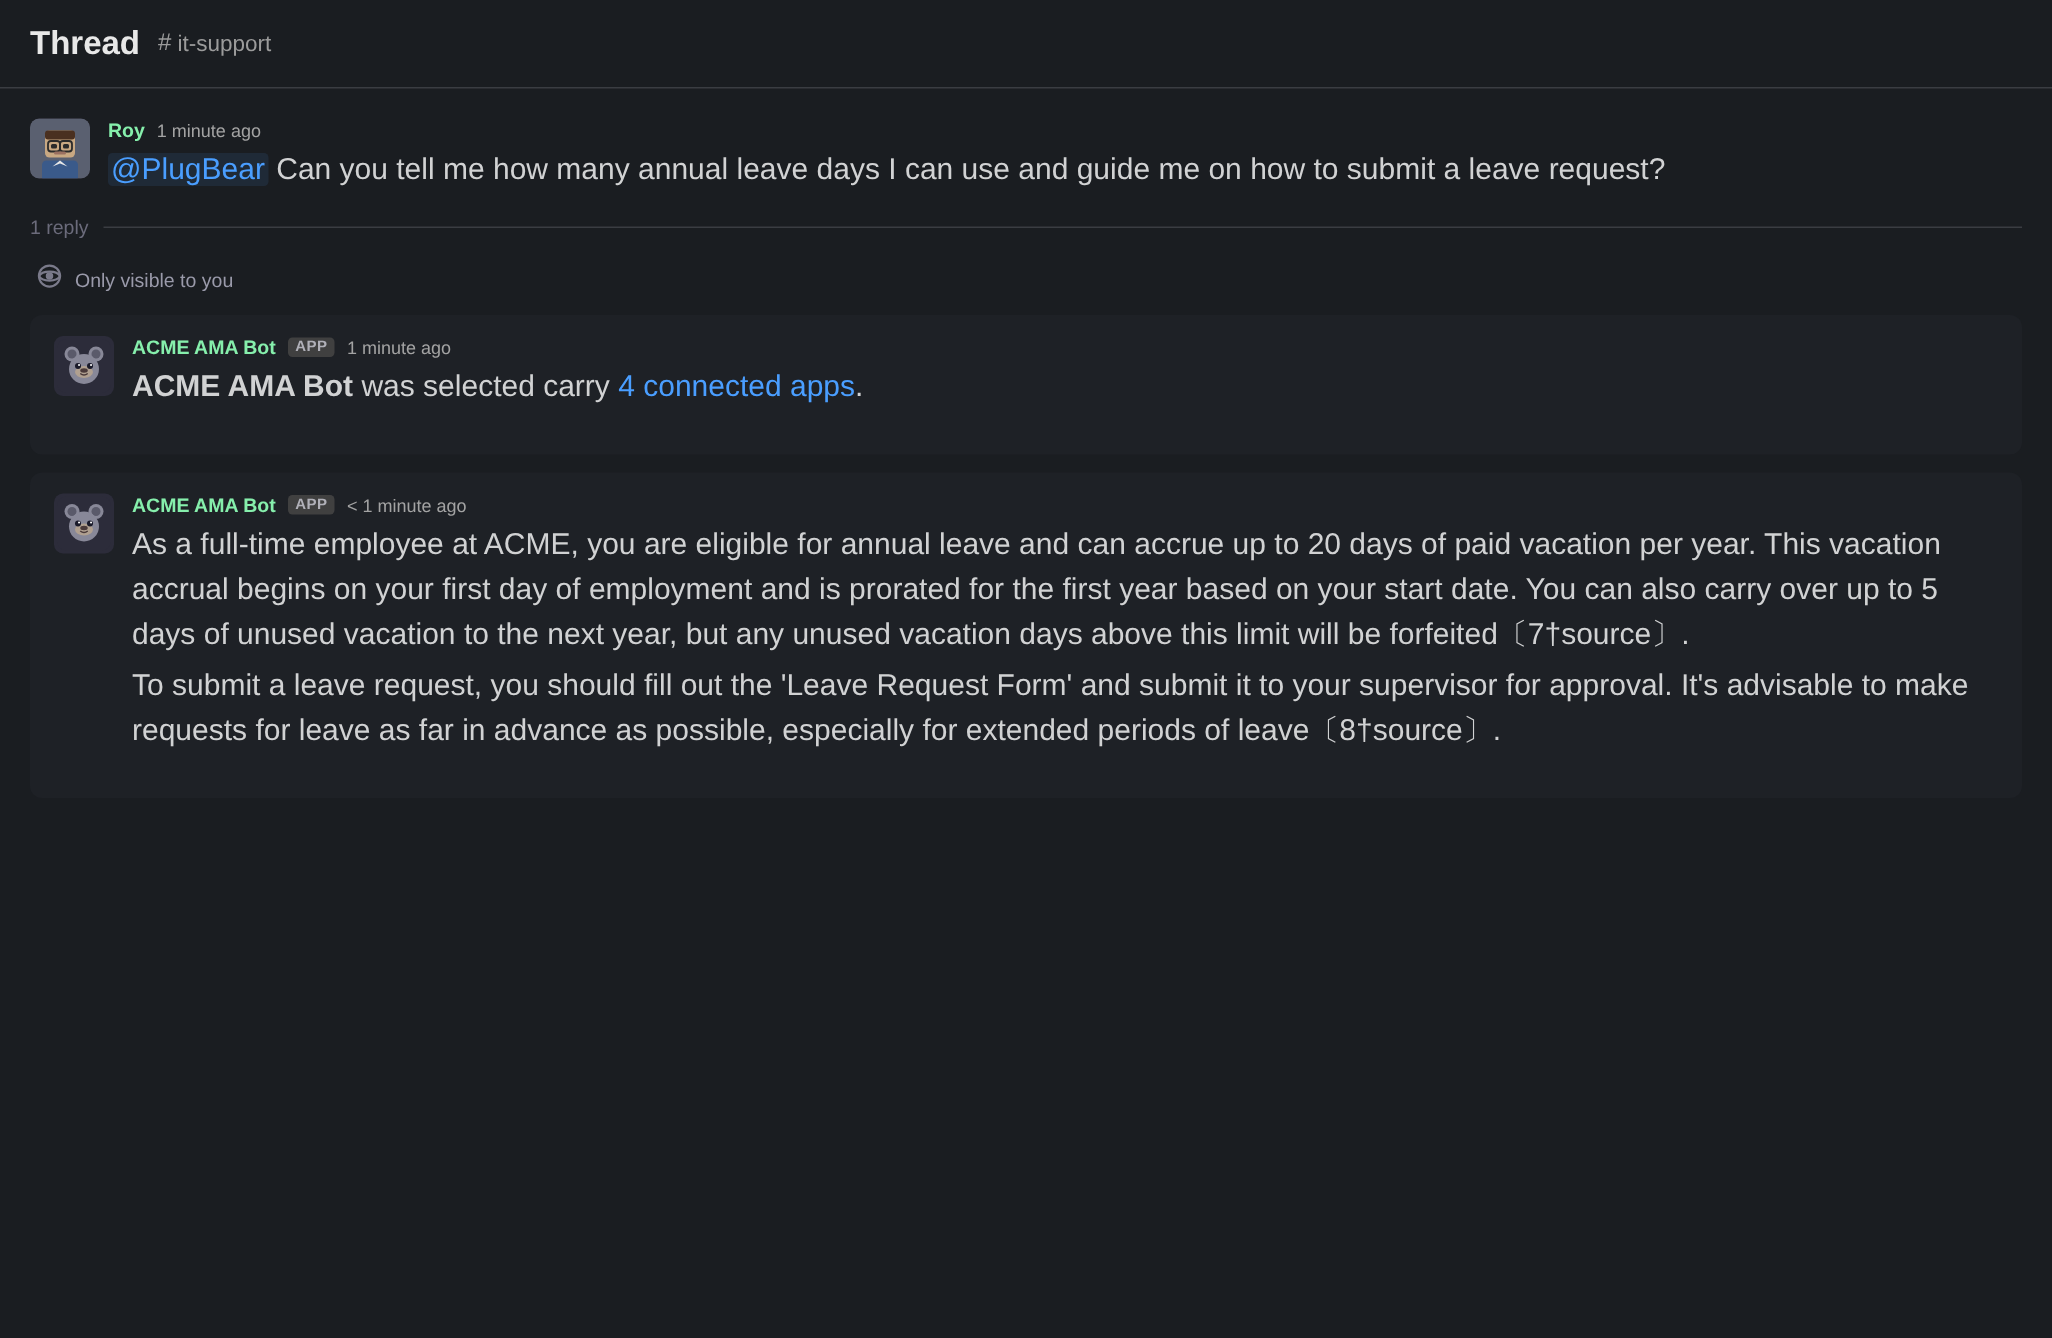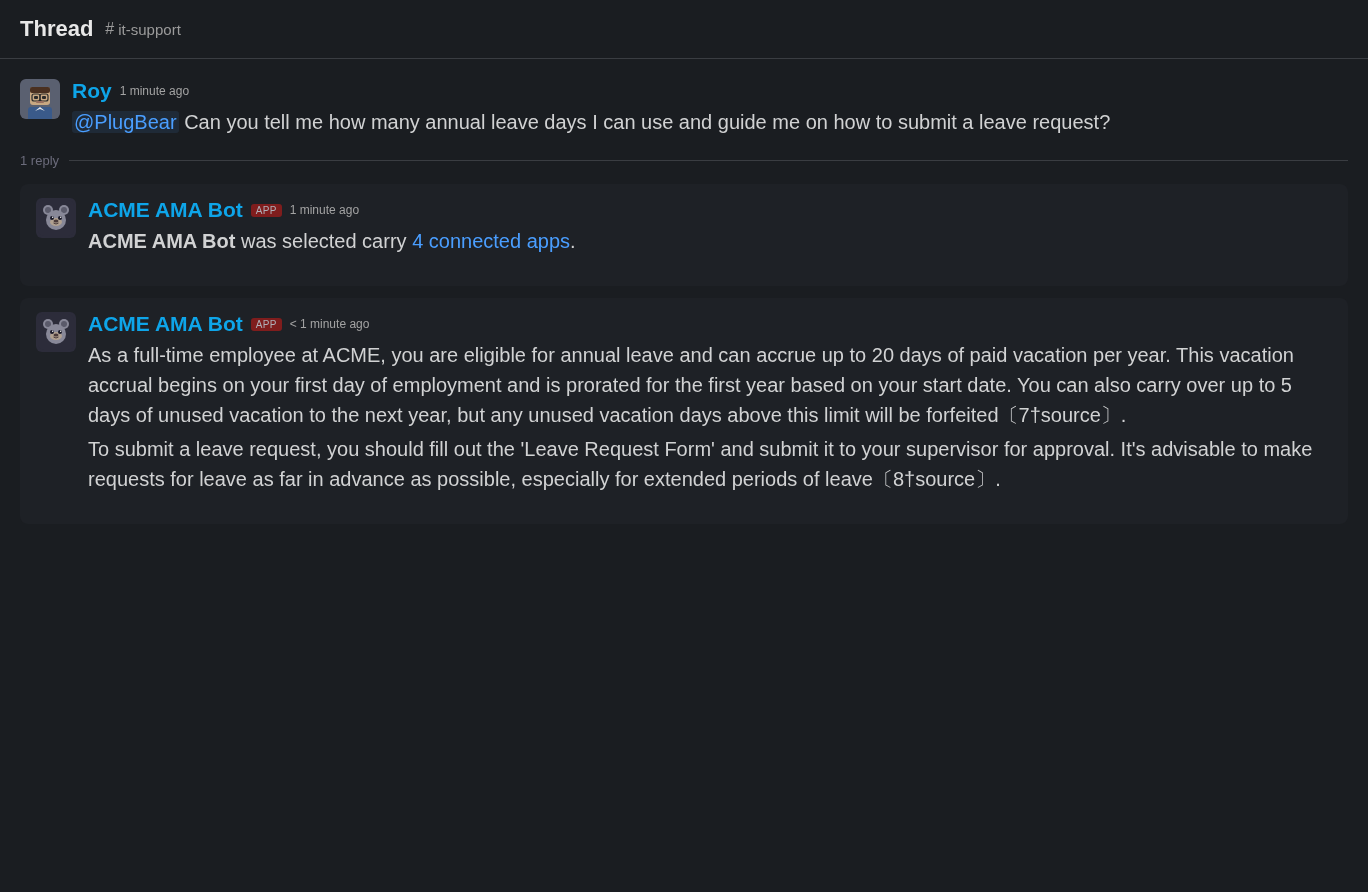--- a/index.html
+++ b/index.html
@@ -83,29 +83,29 @@
 
     .message-header {
       display: flex;
       align-items: center;
       gap: 8px;
       margin-bottom: 4px;
     }
 
     .message-author {
       font-weight: 700;
-      font-size: 21px;
-      color: #0ea5e9;
+      font-size: 13px;
+      color: #86efac;
     }
 
     .app-badge {
-      background: #7f1d1d;
+      background: #404040;
       color: #b0b0b8;
       font-size: 10px;
-      font-weight: 400;
+      font-weight: 700;
       padding: 1px 5px;
       border-radius: 3px;
       letter-spacing: 0.3px;
     }
 
     .message-time {
       font-size: 12px;
       color: #a3a3a3;
     }
 
@@ -229,20 +229,30 @@
         <span> Can you tell me how many annual leave days I can use and guide me on how to submit a leave request?</span>
       </div>
     </div>
   </div>
 
   <div class="reply-divider">
     <span class="reply-text">1 reply</span>
     <div class="reply-line"></div>
   </div>
 
+  <div class="visibility-notice">
+    <span class="eye-icon">
+      <svg width="18" height="18" viewBox="0 0 18 18" fill="none">
+        <circle cx="9" cy="9" r="7" stroke="#7a7a8a" stroke-width="1.5" fill="none"></circle>
+        <circle cx="9" cy="9" r="2.5" fill="#7a7a8a"></circle>
+        <path d="M2 9 C4 5, 14 5, 16 9 C14 13, 4 13, 2 9Z" stroke="#7a7a8a" stroke-width="1.5" fill="none"></path>
+      </svg>
+    </span>
+    <span class="visibility-text">Only visible to you</span>
+  </div>
 
   <div class="bot-message-block">
     <div class="message">
       <div class="avatar avatar-bot">
         <svg width="36" height="36" viewBox="0 0 36 36">
           <rect width="36" height="36" fill="#2c2c3a" rx="6"></rect>
 
           <circle cx="10" cy="10" r="5" fill="#888898"></circle>
           <circle cx="26" cy="10" r="5" fill="#888898"></circle>
           <circle cx="10" cy="10" r="3" fill="#5a5a6a"></circle>

